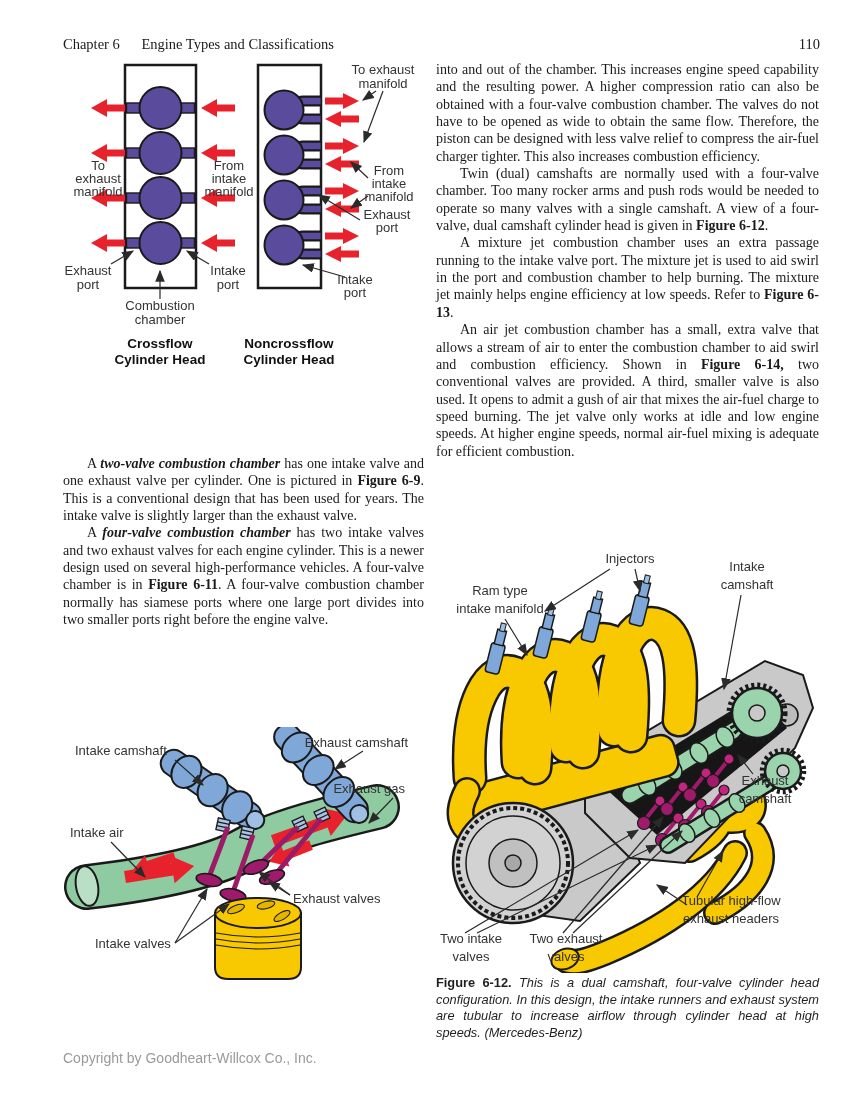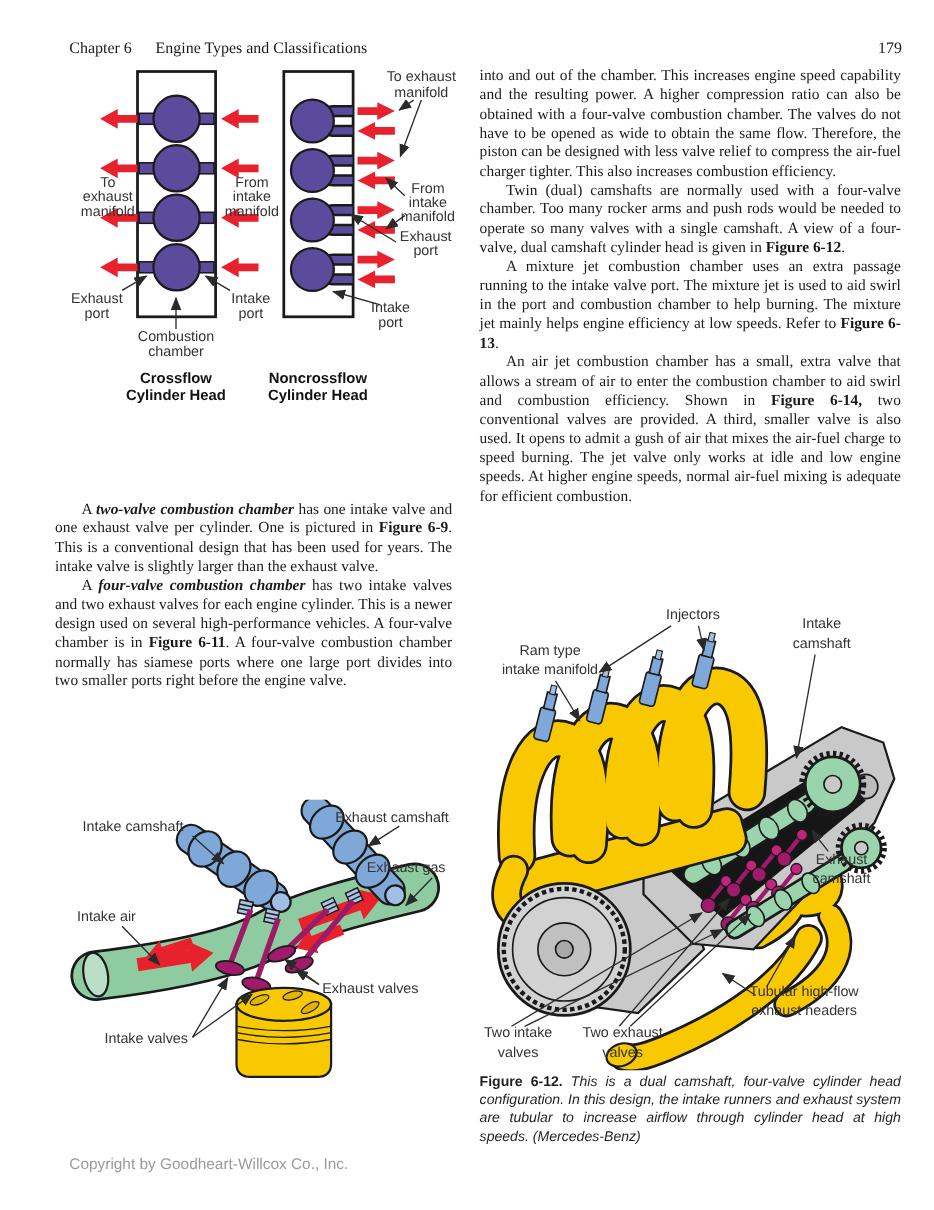--- a/index.html
+++ b/index.html
@@ -25,21 +25,21 @@
   .leader{stroke:#2a2a2a;stroke-width:1.2;fill:none;}
 </style>
 </head>
 <body>
 
 <div class="page">
 
   <div class="header">
     <span class="chap">Chapter 6</span>
     <span class="htitle">Engine Types and Classifications</span>
-    <span class="pagenum">179</span>
+    <span class="pagenum">110</span>
   </div>
 
   <div class="col" style="left:63px;top:58px;width:362px;height:315px;">
     <svg width="362" height="315" viewBox="0 0 362 315">
       <defs>
         <marker id="ah10" markerWidth="11" markerHeight="9" refX="9" refY="4" orient="auto">
           <path d="M0,0 L10,4 L0,8 z" fill="#2a2a2a"></path>
         </marker>
       </defs>
 
@@ -142,21 +142,21 @@
         <text class="dlabel" x="292" y="226" text-anchor="middle">Intake</text>
         <text class="dlabel" x="292" y="239" text-anchor="middle">port</text>
         <line class="leader" x1="282" y1="219" x2="240" y2="207" marker-end="url(#ah10)"></line>
         <text class="dtitle" x="226" y="290" text-anchor="middle">Noncrossflow</text>
         <text class="dtitle" x="226" y="306" text-anchor="middle">Cylinder Head</text>
       </g>
     </svg>
   </div>
 
 
-  <div class="col body-text" style="left:50px;top:455px;width:361px;">
+  <div class="col body-text" style="left:63px;top:455px;width:361px;">
       <p class="body-para indent"><span>A </span><span class="b i">two-valve combustion chamber</span><span> has one intake valve and one exhaust valve per cylinder. One is pictured in </span><span class="b">Figure 6-9</span><span>. This is a conventional design that has been used for years. The intake valve is slightly larger than the exhaust valve.</span></p>
       <p class="body-para indent"><span>A </span><span class="b i">four-valve combustion chamber</span><span> has two intake valves and two exhaust valves for each engine cylinder. This is a newer design used on several high-performance vehicles. A four-valve chamber is in </span><span class="b">Figure 6-11</span><span>. A four-valve combustion chamber normally has siamese ports where one large port divides into two smaller ports right before the engine valve.</span></p>
     </div>
 
   <div class="col" style="left:63px;top:727px;width:362px;height:258px;">
     <svg width="362" height="258" viewBox="0 0 362 258">
       <defs>
         <marker id="ah11" markerWidth="11" markerHeight="9" refX="9" refY="4" orient="auto">
           <path d="M0,0 L10,4 L0,8 z" fill="#2a2a2a"></path>
         </marker>

